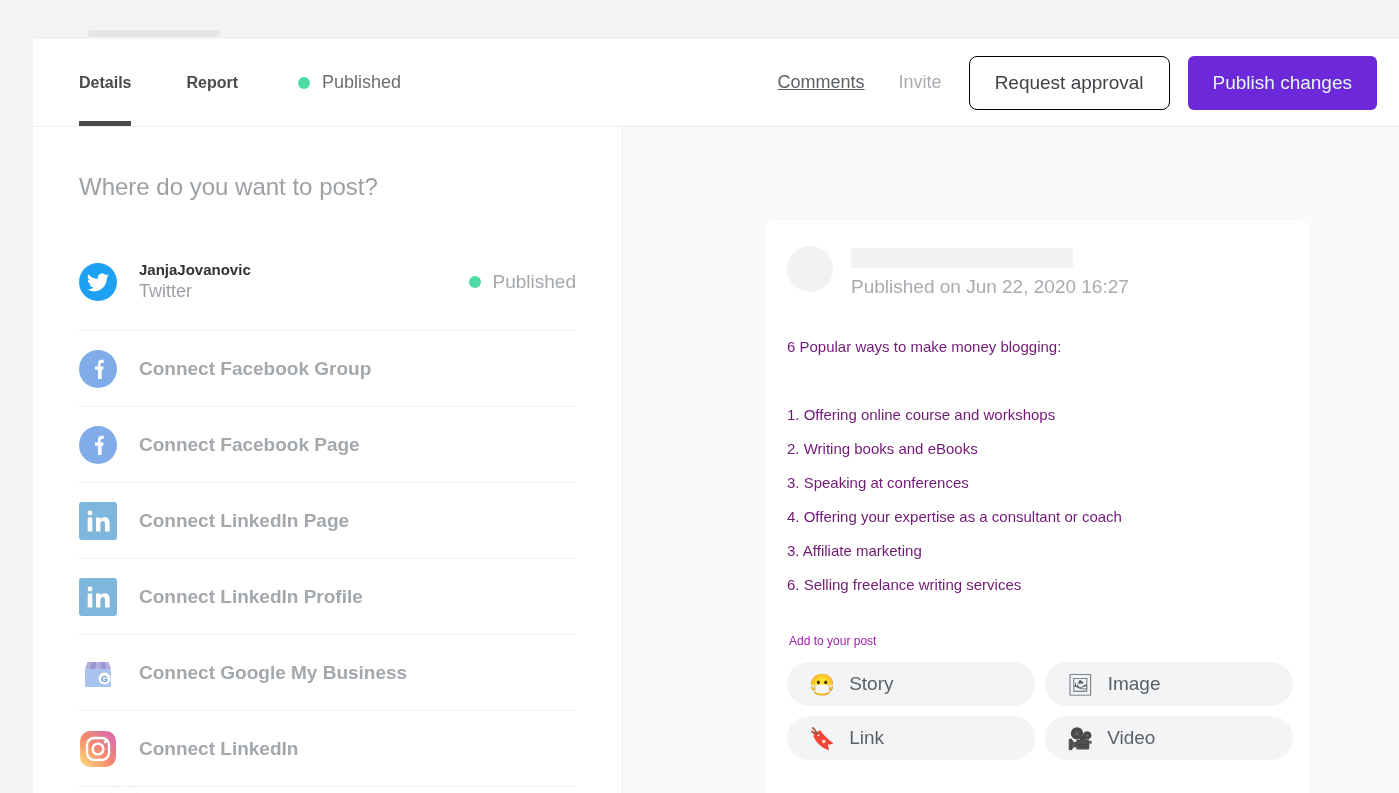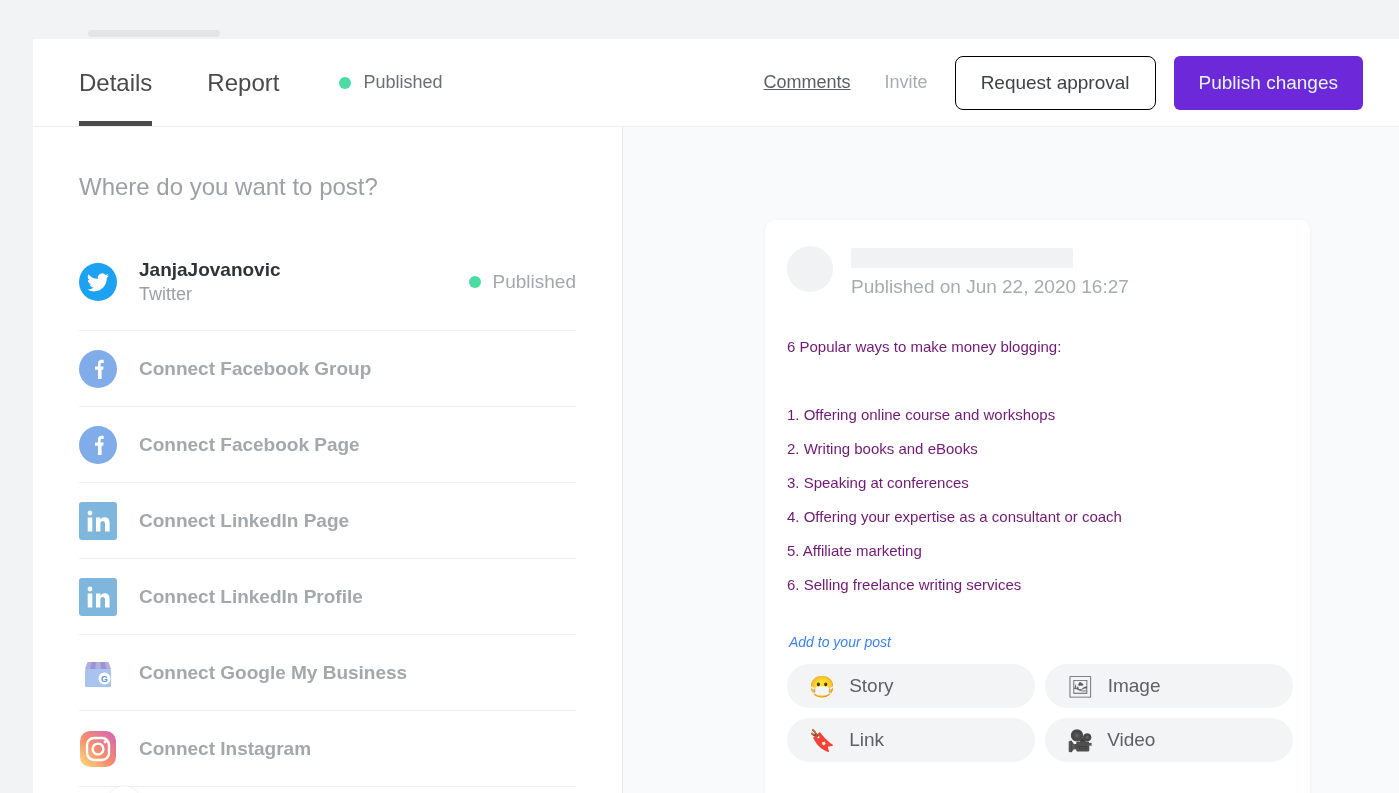--- a/index.html
+++ b/index.html
@@ -54,22 +54,22 @@
     align-items: center;
   }
   .header-left {
     display: flex;
     align-items: center;
     height: 100%;
     padding-left: 46px;
   }
   .tab {
     position: relative;
-    font-size: 24px;
-    font-weight: normal;
+    font-size: 16px;
+    font-weight: bold;
     color: #4a4a4a;
     height: 100%;
     display: flex;
     align-items: center;
     cursor: pointer;
     margin-right: 55px;
   }
   .tab.active::after {
     content: "";
     position: absolute;
@@ -91,21 +91,21 @@
   }
   .status-chip .status-text {
     font-size: 18px;
     color: #6b6f73;
   }
 
   .header-right {
     margin-left: auto;
     display: flex;
     align-items: center;
-    padding-right: 36px;
+    padding-right: 22px;
     gap: 0;
   }
   .link-btn {
     font-size: 18px;
     color: #5b6065;
     text-decoration: underline;
     cursor: pointer;
     margin-right: 34px;
   }
   .link-btn.muted {
@@ -164,21 +164,21 @@
   .account-row .icon-wrap {
     width: 38px; height: 38px;
     flex: 0 0 38px;
     margin-right: 22px;
     display: flex;
     align-items: center;
     justify-content: center;
   }
   .acct-text { display: flex; flex-direction: column; gap: 3px; }
   .acct-name {
-    font-size: 19px;
+    font-size: 15px;
     font-weight: bold;
     color: #2f3337;
   }
   .acct-net {
     font-size: 18px;
     color: #9ca1a6;
   }
   .acct-status {
     margin-left: auto;
     display: flex;
@@ -243,24 +243,23 @@
   .post-body {
     font-size: 15px;
     color: #701a75;
     line-height: 34px;
   }
   .post-lead { margin-bottom: 34px; }
   .post-list { list-style: none; }
   .post-list li { white-space: nowrap; }
 
   .add-label {
-    font-size: 14px;
-    color: #3b82f6;
+    font-size: 12px;
+    color: #a21caf;
     margin: 32px 0 14px 2px;
-    font-style: italic;
   }
   .add-grid {
     display: grid;
     grid-template-columns: 248px 248px;
     gap: 10px 10px;
   }
   .add-btn {
     display: flex;
     align-items: center;
     gap: 14px;
@@ -415,21 +414,21 @@
                     <stop offset="45%" stop-color="#f58e6e"></stop>
                     <stop offset="100%" stop-color="#d464b5"></stop>
                   </linearGradient>
                 </defs>
                 <rect x="1" y="1" width="36" height="36" rx="10" fill="url(#igg)"></rect>
                 <rect x="8" y="8" width="22" height="22" rx="7" fill="none" stroke="#fff" stroke-width="2.4"></rect>
                 <circle cx="19" cy="19" r="5.4" fill="none" stroke="#fff" stroke-width="2.4"></circle>
                 <circle cx="26.2" cy="11.8" r="1.6" fill="#fff"></circle>
               </svg>
             </span>
-            <span class="connect-label">Connect Instagram</span>
+            <span class="connect-label">Connect LinkedIn</span>
           </div>
 
           <div class="account-row row-connect">
 
             <span class="connect-label"></span>
           </div>
         </div>
 
         <div class="gs-badge">
           <span>2</span>
@@ -447,21 +446,21 @@
             </div>
           </div>
 
           <div class="post-body">
             <div class="post-lead">6 Popular ways to make money blogging:</div>
             <ul class="post-list">
               <li>1. Offering online course and workshops</li>
               <li>2. Writing books and eBooks</li>
               <li>3. Speaking at conferences</li>
               <li>4. Offering your expertise as a consultant or coach</li>
-              <li>5. Affiliate marketing</li>
+              <li>3. Affiliate marketing</li>
               <li>6. Selling freelance writing services</li>
             </ul>
           </div>
 
           <div class="add-label">Add to your post</div>
           <div class="add-grid">
             <button class="add-btn">
               <span class="emoji">😷</span>
               <span>Story</span>
             </button>

